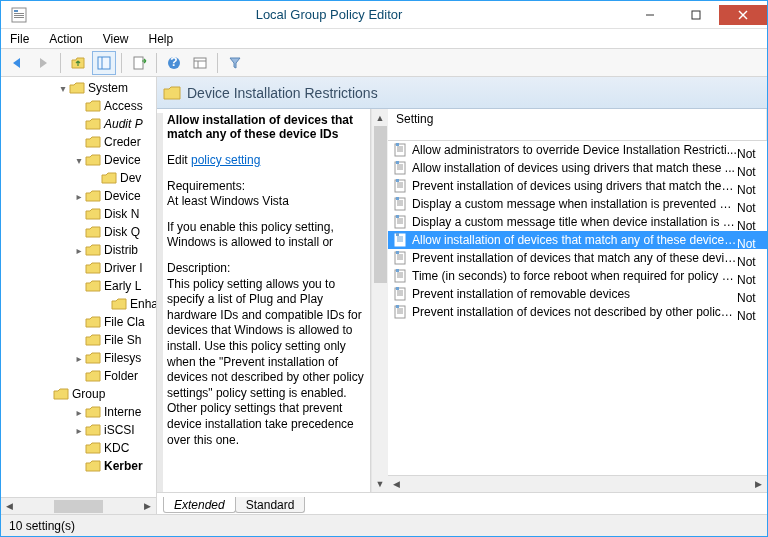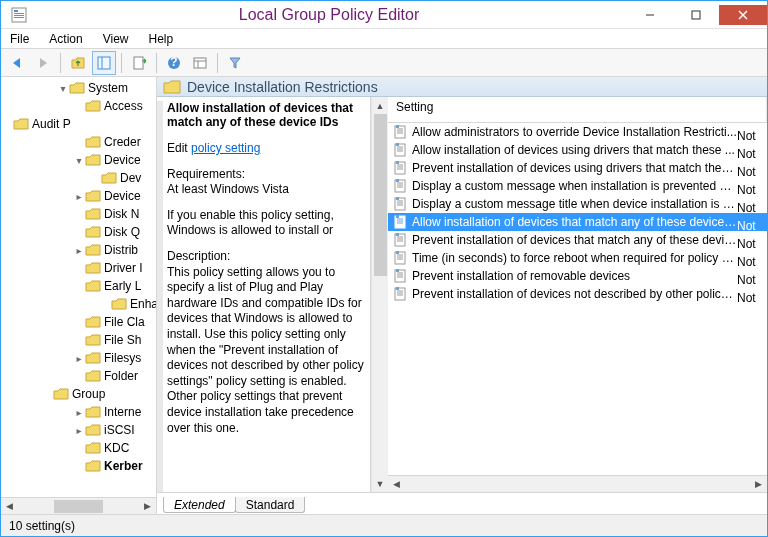--- a/index.html
+++ b/index.html
@@ -1,20 +1,20 @@
 <!DOCTYPE html>
 <html><head>
 <meta charset="utf-8">
 <style>
 * { box-sizing: border-box; margin: 0; padding: 0; font-family: "Segoe UI", Tahoma, sans-serif; font-size: 12px; }
 html, body { width: 768px; height: 537px; overflow: hidden; background: #fff; }
 .window { width: 768px; height: 537px; border: 1px solid #2e9ff2; display: flex; flex-direction: column; background: #fff; }
 .titlebar { height: 28px; background: #fff; display: flex; align-items: center; border-bottom: 1px solid #e1e1e1; }
 .titlebar .icon { width: 24px; height: 24px; margin-left: 6px; display:flex; align-items:center; justify-content:center; }
-.titlebar .title { flex: 1; text-align: center; font-size: 16px; color: #701a75; }
+.titlebar .title { flex: 1; text-align: center; font-size: 13px; color: #0c4a6e; }
 .win-btns { display: flex; }
 .win-btn { width: 46px; height: 20px; display: flex; align-items: center; justify-content: center; font-family: sans-serif; font-size: 12px; color: #333; }
 .win-btn.close { background: #c94f3e; color: #fff; width: 48px; }
 .menubar { height: 20px; display: flex; align-items: center; padding: 0 6px; gap: 14px; background: #fff; border-bottom: 1px solid #d7d7d7; }
 .menubar span { color: #000; padding:1px 3px; }
 .toolbar { height: 28px; background: #f7f7f7; border-bottom: 1px solid #d7d7d7; display: flex; align-items: center; padding: 0 4px; gap: 2px; }
 .tbtn { width: 24px; height: 24px; display: flex; align-items: center; justify-content: center; border: 1px solid transparent; }
 .tbtn.active { border:1px solid #8db8e6; background:#e8f2fb; }
 .tsep { width: 1px; height: 20px; background: #c8c8c8; margin: 0 3px; }
 .body { flex: 1; display: flex; min-height: 0; }
@@ -22,32 +22,32 @@
 .tree { padding-top: 2px; overflow:hidden; }
 .tree-row { display: flex; align-items: center; height: 18px; white-space: nowrap; }
 .tree-row .exp { width: 12px; text-align: center; color: #6b6b6b; font-size: 10px; }
 .tree-row .folder { width: 16px; height: 14px; margin-right: 3px; display:inline-flex; align-items:center; justify-content:center; }
 .tree-row .label { color: #000; }
 .hscr { position:absolute; bottom:0; left:0; right:0; height:17px; background:#f0f0f0; border-top:1px solid #d7d7d7; display:flex; align-items:center; }
 .hscr .arrow { width:17px; height:15px; display:flex; align-items:center; justify-content:center; color:#555; font-size:9px; }
 .hscr .track { flex:1; height:15px; background:#f0f0f0; position:relative; }
 .hscr .thumb { position:absolute; left:30%; width:40%; top:1px; bottom:1px; background:#cdcdcd; }
 .right-pane { flex: 1; display: flex; flex-direction: column; min-width: 0; background:#fff; }
-.pane-header { height: 20px; background: linear-gradient(#e6eef7,#d7e6f4); display: flex; align-items: center; border-bottom: 1px solid #b7c9db; }
+.pane-header { height: 32px; background: linear-gradient(#e6eef7,#d7e6f4); display: flex; align-items: center; border-bottom: 1px solid #b7c9db; }
 .pane-header .folder { margin: 0 6px; }
 .pane-header .title { font-size: 14px; color: #384f66; }
 .content-split { flex: 1; display: flex; min-height: 0; }
 .desc-pane { width: 214px; border-right: 1px solid #d7d7d7; padding: 4px 6px 0 10px; position:relative; display:flex; }
 .desc-scroll-track { width:6px; background:#e9e9e9; height:100%; margin-left:-10px; margin-right:4px; }
 .desc-content { flex:1; overflow:hidden; }
 .desc-pane h4 { font-size: 12px; font-weight: bold; margin-bottom: 12px; }
 .desc-pane .link { color: #0066cc; text-decoration: underline; cursor: pointer; }
 .desc-pane p { margin-bottom: 10px; line-height: 1.3; }
 .list-pane { flex: 1; display: flex; flex-direction: column; min-width: 0; }
-.list-header { display: flex; height: 26px; border-bottom: 1px solid #d7d7d7; background: #fff; }
+.list-header { display: flex; height: 32px; border-bottom: 1px solid #d7d7d7; background: #fff; }
 .list-header .col { padding: 3px 8px; border-right: 1px solid #e8e8e8; color:#000; }
 .list-header .col.setting { flex: 1; }
 .list-body { flex: 1; overflow: hidden; position:relative; }
 .list-row { display: flex; align-items: center; height: 18px; padding-left: 4px; }
 .list-row .licon { width:16px; height:16px; margin-right:4px; display:inline-flex; align-items:center; justify-content:center; }
 .list-row .ltext { flex: 1; white-space: nowrap; overflow: hidden; text-overflow: ellipsis; }
 .list-row .lstate { width: 30px; white-space:nowrap; overflow:hidden;margin-top:8px; }
 .list-row.selected { background: #3399ff; color: #fff; }
 .list-row.selected .ltext, .list-row.selected .lstate { color:#fff; }
 .list-scr { height:17px; background:#f0f0f0; border-top:1px solid #d7d7d7; display:flex; position:relative; }
@@ -175,21 +175,21 @@
           </div>
           <div class="tree-row" style="padding-left: 72px;">
             <span class="exp"></span>
             <span class="folder">
               <svg width="16" height="14">
                 <path d="M1 4 L5 4 L7 2 L15 2 L15 12 L1 12 Z" fill="#f3d96a" stroke="#caa63c"></path>
               </svg>
             </span>
             <span class="label">Access</span>
           </div>
-          <div class="tree-row" style="">
+          <div class="tree-row" style="padding-left: 72px; font-style: italic;">
             <span class="exp"></span>
             <span class="folder">
               <svg width="16" height="14">
                 <path d="M1 4 L5 4 L7 2 L15 2 L15 12 L1 12 Z" fill="#f3d96a" stroke="#caa63c"></path>
               </svg>
             </span>
             <span class="label">Audit P</span>
           </div>
           <div class="tree-row" style="padding-left: 72px;">
             <span class="exp"></span>

